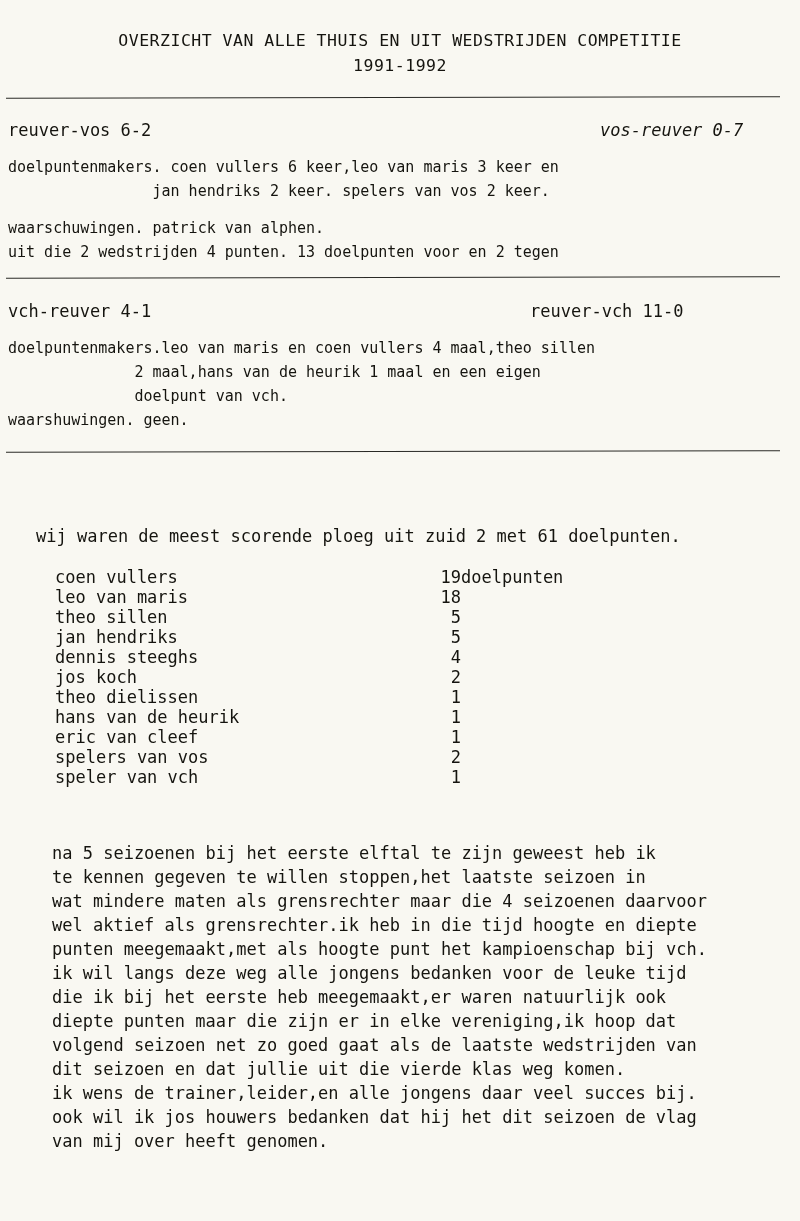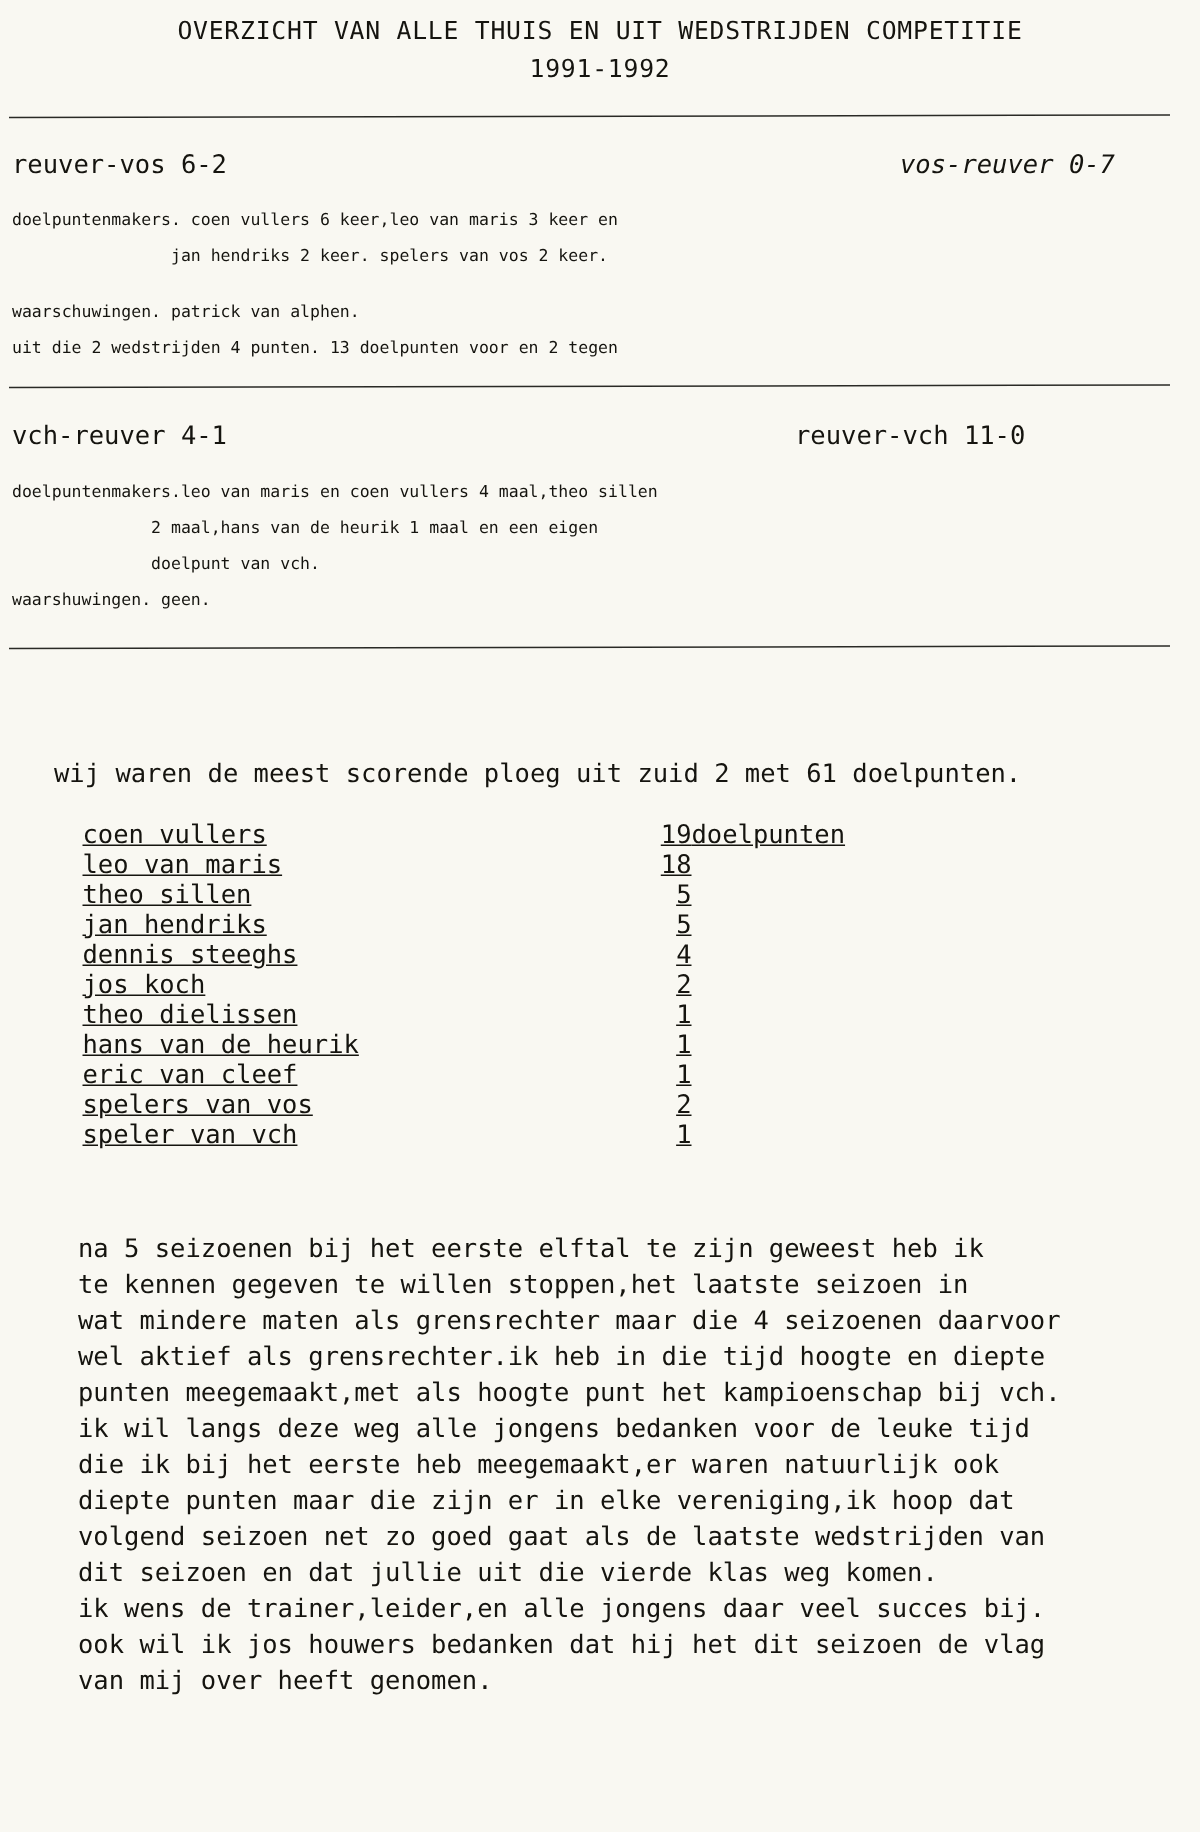--- a/index.html
+++ b/index.html
@@ -18,21 +18,21 @@
   .page {
     position: relative;
     width: 800px;
     height: 1221px;
     box-sizing: border-box;
   }
 
   
   .title-block {
     text-align: center;
-    padding-top: 8px;
+    padding-top: 28px;
     font-size: 16.5px;
     line-height: 25px;
     letter-spacing: 0.5px;
   }
   .title-line1 { white-space: pre; }
   .title-line2 { white-space: pre; }
 
   
   .rule {
     height: 0;
@@ -64,21 +64,21 @@
   .score-away {
     position: absolute;
     top: 0;
   }
   .m1 .score-away { left: 600px; font-style: italic; }
   .m2 .score-away { left: 530px; }
 
   .body-lines {
     white-space: pre;
     margin-left: 8px;
-    font-size: 11px;
+    font-size: 15px;
     line-height: 24px;
   }
   .gap-sm { height: 13px; }
 
   .m1 .score-row { margin-top: 20px; }
   .m2 .score-row { margin-top: 21px; }
 
   
   .scorers-intro {
     white-space: pre;
@@ -91,21 +91,20 @@
     margin-top: 19px;
     margin-left: 55px;
     font-size: 17px;
     line-height: 20px;
     border-collapse: collapse;
   }
   .scorers-table td {
     padding: 0;
     white-space: pre;
     vertical-align: top;
-    text-decoration: underline;
   }
   .sc-name { width: 350px; }
   .sc-count {
     width: 56px;
     text-align: right;
     padding-right: 0;
   }
   .sc-unit { padding-left: 9px; }
 
   

